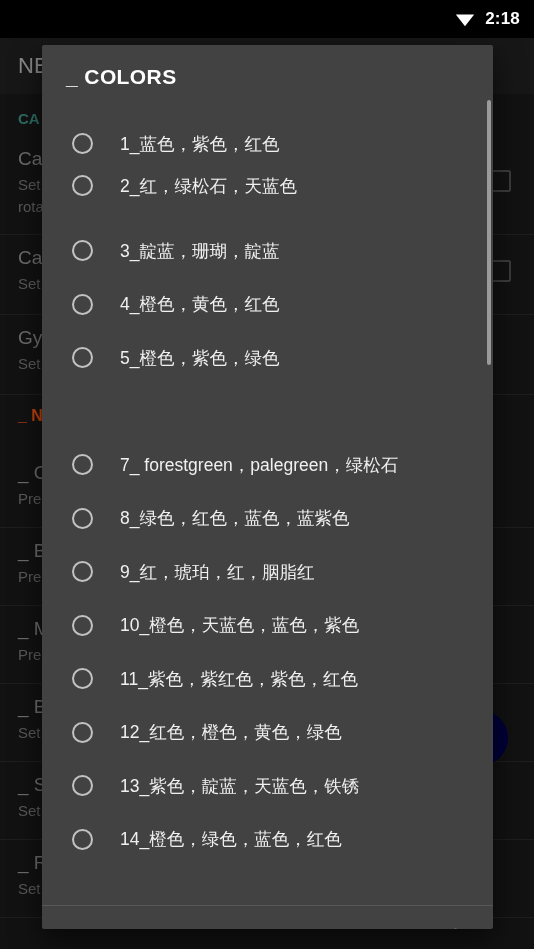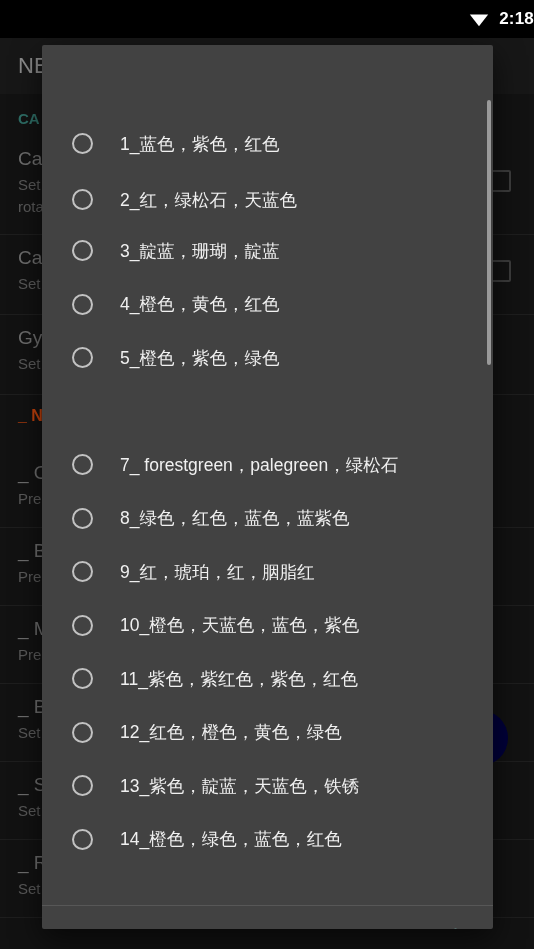--- a/index.html
+++ b/index.html
@@ -8,21 +8,21 @@
     background: #121212;
     font-family: "Liberation Sans", "DejaVu Sans", sans-serif;
     overflow: hidden;
   }
   #screen { position: relative; width: 534px; height: 949px; background: #121212; }
 
   
   #statusbar {
     position: absolute; left: 0; top: 0; width: 534px; height: 38px;
     background: #000; display: flex; align-items: center;
-    justify-content: flex-end; padding-right: 0;
+    justify-content: flex-end; padding-right: 14px;
   }
   #wifi-icon { width: 22px; height: 22px; margin-right: 9px; display:block; }
   #clock { color: #fff; font-size: 17px; font-weight: bold; letter-spacing: .2px; }
 
   
   #bg-app {
     position: absolute; left: 0; top: 38px; width: 534px; height: 911px;
     background: #121212; overflow: hidden;
   }
   #bg-appbar {
@@ -176,27 +176,28 @@
     <div class="bg-row" style="top:802px;height:78px;">
       <span class="ti" style="top:12px;">_ R</span>
       <span class="su" style="top:40px;">Set</span>
     </div>
 
     <div id="bg-fab"></div>
   </div>
 
   <div id="dialog">
 
+    <div id="dlg-title">_ COLORS</div>
 
     <div id="dlg-list">
       <div class="opt" style="top:0px;">
         <span class="radio"></span>
         <span class="opt-label">1_蓝色，紫色，红色</span>
       </div>
-      <div class="opt" style="top:56px;padding-left:32px;">
+      <div class="opt" style="top:42px;padding-left:32px;">
         <span class="radio"></span>
         <span class="opt-label">2_红，绿松石，天蓝色</span>
       </div>
       <div class="opt" style="top:107px;">
         <span class="radio"></span>
         <span class="opt-label">3_靛蓝，珊瑚，靛蓝</span>
       </div>
       <div class="opt" style="top:160.5px;">
         <span class="radio"></span>
         <span class="opt-label">4_橙色，黄色，红色</span>

